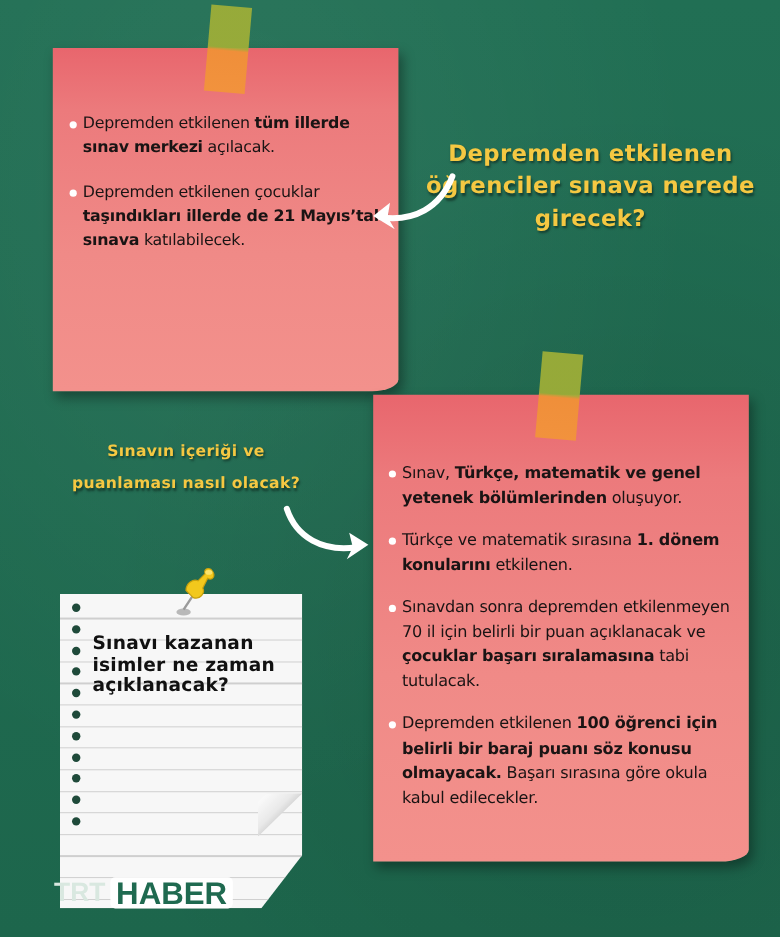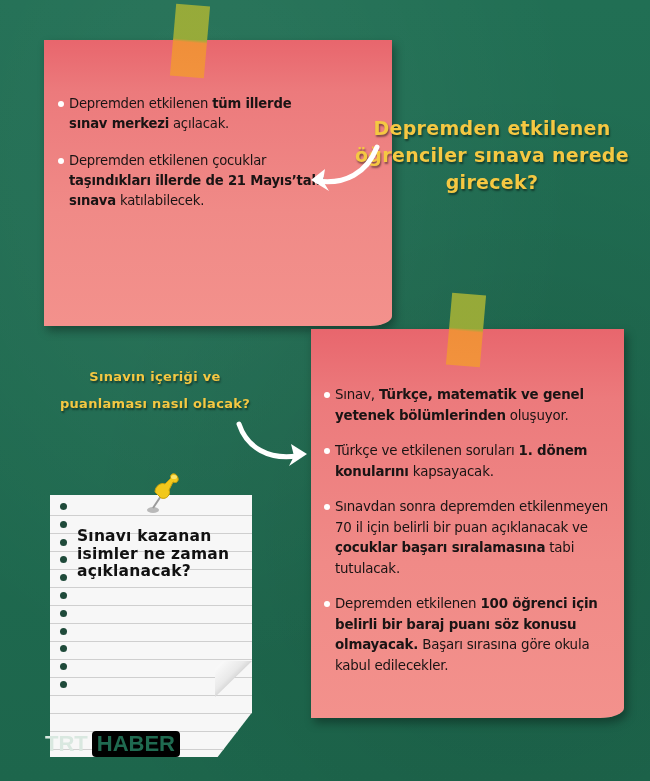--- a/index.html
+++ b/index.html
@@ -14,21 +14,21 @@
     font-family: "DejaVu Sans", "Liberation Sans", sans-serif;
     color: #1a1414;
   }
 
   
   .note {
     position: absolute;
     background: linear-gradient(180deg, #e8666d 0%, #ec7a7c 18%, #f08a87 60%, #f3918c 100%);
     box-shadow: 3px 5px 10px rgba(0,0,0,0.35);
   }
-  .note-1 { left: 44px; top: 40px; width: 348px; height: 286px; border-bottom-right-radius: 22px 10px; }
+  .note-1 { left: 44px; top: 40px; width: 288px; height: 286px; border-bottom-right-radius: 22px 10px; }
   .note-2 { left: 311px; top: 329px; width: 313px; height: 389px; border-bottom-right-radius: 24px 10px; }
 
   .tape {
     position: absolute;
     width: 34px;
     height: 72px;
     background: linear-gradient(180deg, rgba(160,175,55,0.92) 0%, rgba(160,175,55,0.92) 48%, rgba(240,145,55,0.95) 52%, rgba(242,148,58,0.95) 100%);
     transform: rotate(5deg);
   }
   .tape-1 { left: 173px; top: 5px; }
@@ -125,23 +125,23 @@
     font-family: "Liberation Sans", sans-serif;
     font-weight: bold;
     font-size: 22px;
     color: #d9e8e0;
     letter-spacing: 0px;
     margin-right: 4px;
   }
   .logo-haber {
     font-family: "Liberation Sans", sans-serif;
     font-weight: bold;
-    font-size: 22px;
+    font-size: 26px;
     color: #1f6a50;
-    background: #000000;
+    background: #ffffff;
     border-radius: 4px;
     padding: 0px 5px;
     line-height: 26px;
   }
 </style>
 </head>
 <body>
 
 <div class="note note-1">
   <ul class="bullets">
@@ -159,21 +159,21 @@
 
 <div class="heading heading-2">Sınavın içeriği ve puanlaması nasıl olacak?</div>
 <svg class="arrow arrow-2" viewBox="0 0 80 55">
   <path d="M4 4 C 12 28, 34 40, 62 36" fill="none" stroke="#ffffff" stroke-width="5" stroke-linecap="round"></path>
   <path d="M72 34 L 56 24 L 59 36 L 54 46 Z" fill="#ffffff"></path>
 </svg>
 
 <div class="note note-2">
   <ul class="bullets">
     <li class="bullet"><span>Sınav, </span><b>Türkçe, matematik ve genel yetenek bölümlerinden</b><span> oluşuyor.</span></li>
-    <li class="bullet"><span>Türkçe ve etkilenen soruları </span><b>1. dönem konularını</b><span> kapsayacak.</span></li>
+    <li class="bullet"><span>Türkçe ve matematik sırasına </span><b>1. dönem konularını</b><span> etkilenen.</span></li>
     <li class="bullet"><span>Sınavdan sonra depremden etkilenmeyen 70 il için belirli bir puan açıklanacak ve </span><b>çocuklar başarı sıralamasına</b><span> tabi tutulacak.</span></li>
     <li class="bullet"><span>Depremden etkilenen </span><b>100 öğrenci için belirli bir baraj puanı söz konusu olmayacak.</b><span> Başarı sırasına göre okula kabul edilecekler.</span></li>
   </ul>
 </div>
 <div class="tape tape-2"></div>
 
 <div class="paper">
   <div class="paper-holes">
     <span></span>
       <span></span>

